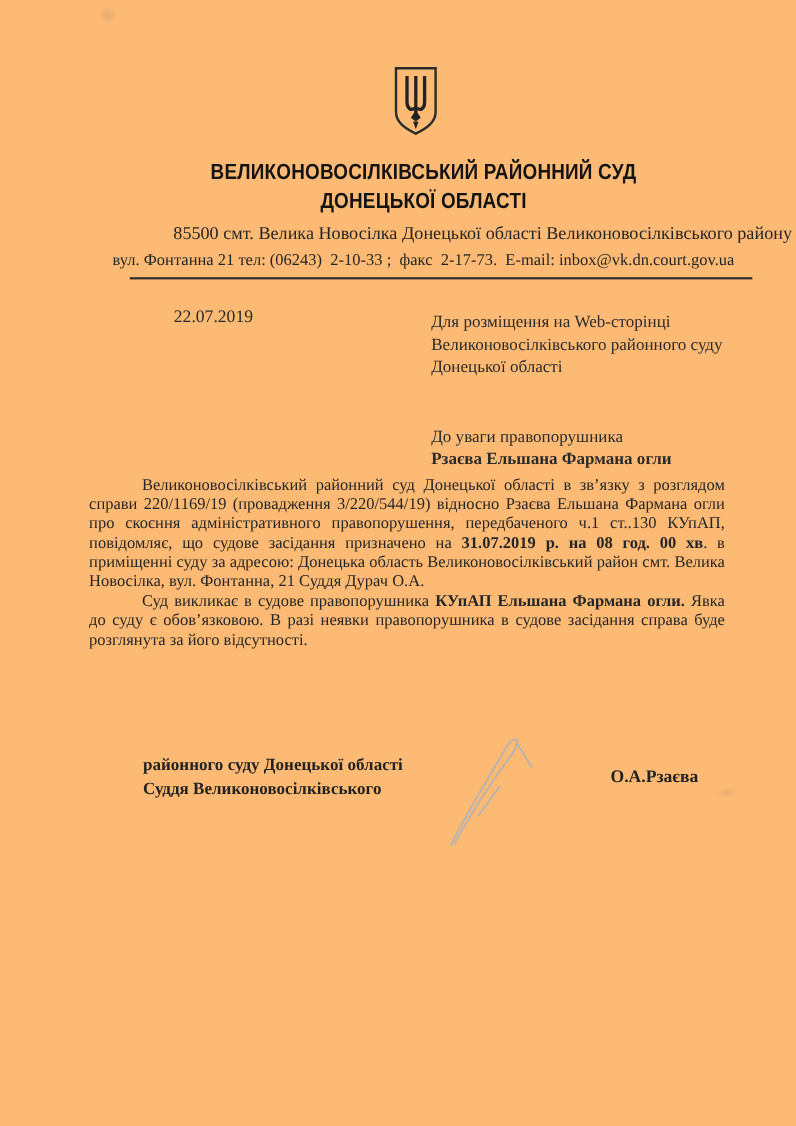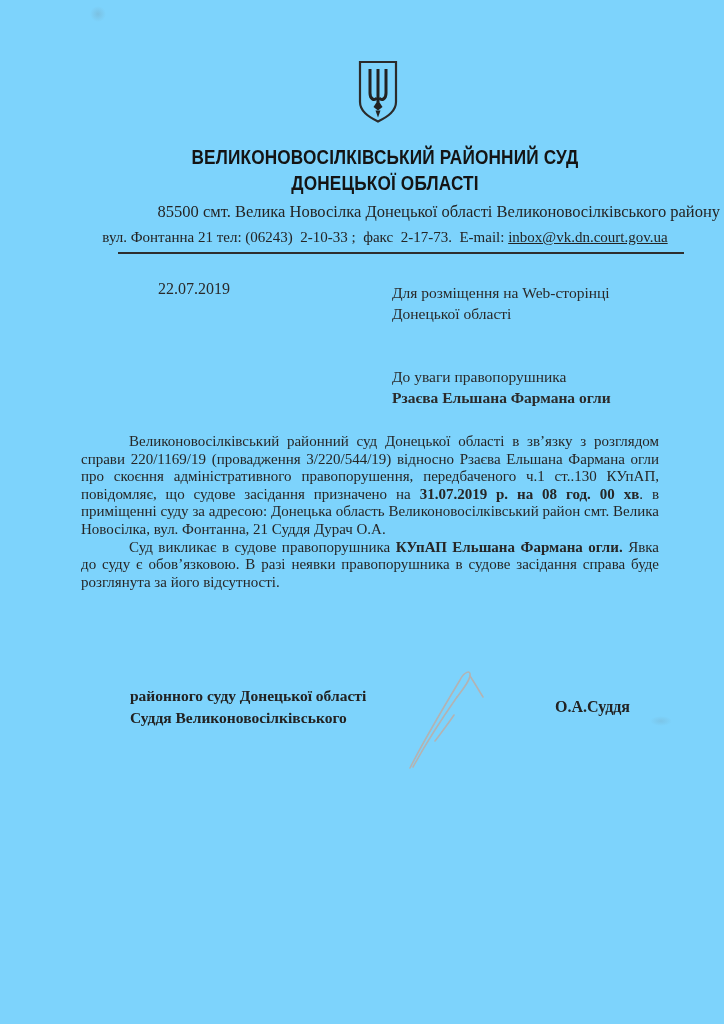--- a/index.html
+++ b/index.html
@@ -1,31 +1,31 @@
 <!DOCTYPE html>
 <html><head>
 <meta charset="utf-8">
 <style>
   html,body{margin:0;padding:0;background:#ffffff;}
   .page{
-    position:relative;width:724px;height:1024px;background:#7dd3fc;overflow:hidden;
+    position:relative;width:724px;height:1024px;background:#fdba74;overflow:hidden;
     font-family:"Liberation Serif", serif;color:#2a2a2a;
   }
   .abs{position:absolute;}
   
   .emblem{left:356px;top:60px;}
   .court-name{left:50px;top:144px;width:670px;text-align:center;
     font-family:"Liberation Sans", sans-serif;font-weight:700;color:#141414;}
   .court-name .line{display:block;font-size:20px;line-height:26px;letter-spacing:.2px;
     transform:scaleX(.86);transform-origin:50% 50%;}
   .address-line{left:50px;top:202px;width:670px;text-align:right;
     font-size:16.5px;color:#242424;}
   .contact-line{left:50px;top:229px;width:670px;text-align:center;
     font-size:15px;color:#242424;white-space:pre-wrap;}
-  .contact-line .email{text-decoration:underline;}
+  .contact-line .email{}
   .rule{left:118px;top:252px;width:566px;height:0;border-top:2px solid #2e2e2e;}
   
   .letter-date{left:158px;top:280px;font-size:16px;}
   .recipient{left:392px;top:283px;width:292px;font-size:15.5px;line-height:20.5px;}
   .recipient .attention{margin-top:43px;}
   .recipient .offender{font-weight:700;}
   
   .letter-body{left:81px;top:433px;width:578px;font-size:15px;line-height:17.6px;
     text-align:justify;color:#262626;font-family:Liberation Serif, serif;}
   .letter-body p{margin:0;text-indent:48px;}
@@ -67,20 +67,21 @@
   <div class="abs address-line">85500 смт. Велика Новосілка Донецької області Великоновосілківського району</div>
 
   <div class="abs contact-line"><span>вул. Фонтанна 21 тел: (06243)  2-10-33 ;  факс  2-17-73.  E-mail: </span><span class="email">inbox@vk.dn.court.gov.ua</span></div>
 
   <div class="abs rule"></div>
 
   <div class="abs letter-date">22.07.2019</div>
 
   <div class="abs recipient">
     <div>Для розміщення на Web-сторінці</div>
+    <div>Великоновосілківського районного суду</div>
     <div>Донецької області</div>
     <div class="attention">До уваги правопорушника</div>
     <div class="offender">Рзаєва Ельшана Фармана огли</div>
   </div>
 
   <div class="abs letter-body">
     <p><span>Великоновосілківський районний суд Донецької області в зв’язку з розглядом справи 220/1169/19 (провадження 3/220/544/19) відносно Рзаєва Ельшана Фармана огли про скоєння адміністративного правопорушення, передбаченого ч.1 ст..130 КУпАП, повідомляє, що судове засідання призначено на </span><span class="b">31.07.2019 р. на 08 год. 00 хв</span><span>. в приміщенні суду за адресою: Донецька область Великоновосілківський район смт. Велика Новосілка, вул. Фонтанна, 21 Суддя Дурач О.А.</span></p>
     <p><span>Суд викликає в судове правопорушника </span><span class="b">КУпАП Ельшана Фармана огли.</span><span> Явка до суду є обов’язковою. В разі неявки правопорушника в судове засідання справа буде розглянута за його відсутності.</span></p>
   </div>
 
@@ -93,18 +94,18 @@
     <svg width="95" height="118" viewBox="0 0 95 118" aria-hidden="true">
       <g stroke="#b3b3b3" stroke-width="1.6" fill="none" stroke-linecap="round">
         <path d="M12,108 C26,80 50,40 62,20 C66,12 73,9 72,16 C71,22 66,28 59,37"></path>
         <path d="M59,37 C45,57 27,85 15,107"></path>
         <path d="M72,16 C76,22 80,29 85,37"></path>
         <path d="M37,81 C43,73 50,64 56,55"></path>
       </g>
     </svg>
   </div>
 
-  <div class="abs judge-name">О.А.Суддя</div>
+  <div class="abs judge-name">О.А.Рзаєва</div>
 
   <div class="abs smudge-a"></div>
   <div class="abs smudge-b"></div>
 
 </div>
 
 </body></html>

